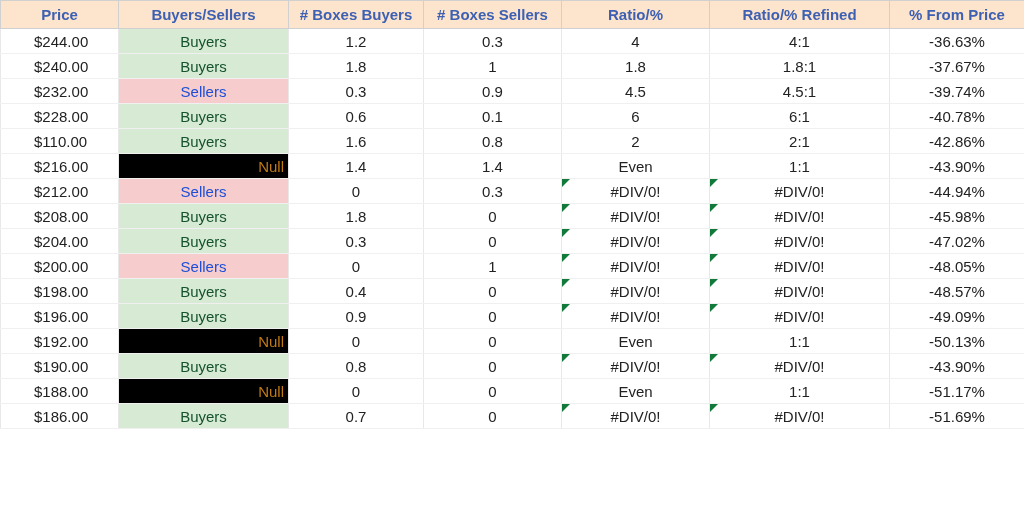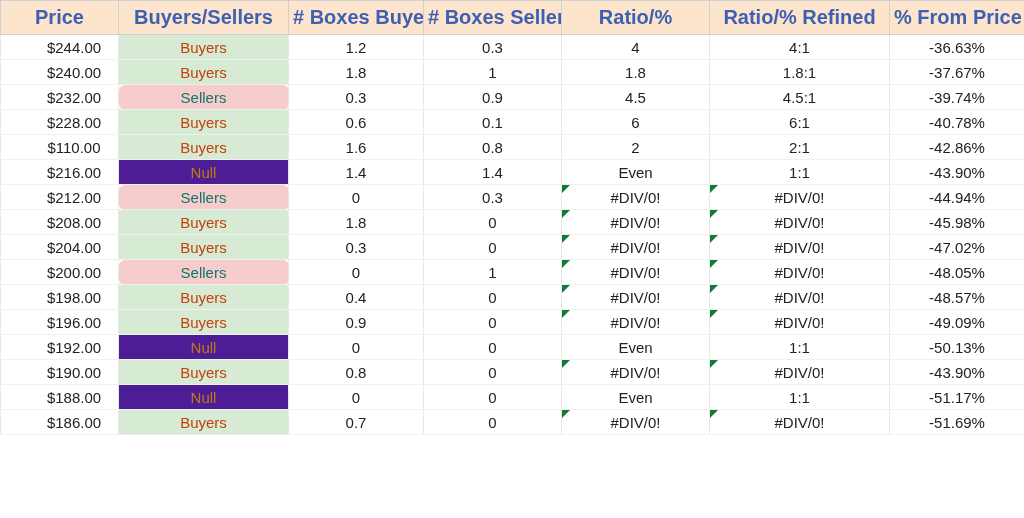--- a/index.html
+++ b/index.html
@@ -12,43 +12,43 @@
   }
   table {
     border-collapse: collapse;
     width: 1024px;
     table-layout: fixed;
   }
   th {
     background: #fde5cd;
     color: #3d60b3;
     font-weight: bold;
-    font-size: 20px;
+    font-size: 15px;
     padding: 5px 4px;
     border: 1px solid #d0d0d0;
     text-align: center;
     white-space: nowrap;
     overflow: hidden;
   }
   td {
     font-size: 15px;
     padding: 3.5px 4px;
     border-left: 1px solid #e8e8e8;
     border-right: 1px solid #e8e8e8;
     border-bottom: 1px solid #f0f0f0;
     text-align: center;
     color: #222;
     position: relative;
     white-space: nowrap;
     overflow: hidden;
   }
-  td.price { padding-left: 33px; text-align: center; }
-  td.buyers { background: #d7ead4; color: #c2410c; }
-  td.sellers { background: #f6cccc; color: #0f766e; border-radius: 6px; }
-  td.nullc  { background: #4c1d95; color: #c07a13; }
+  td.price { padding-left: 33px; text-align: left; }
+  td.buyers { background: #d7ead4; color: #14532d; }
+  td.sellers { background: #f6cccc; color: #1d4ed8; }
+  td.nullc  { background: #000000; color: #c07a13; text-align: right; }
   .err-mark::before {
     content: "";
     position: absolute;
     top: 0;
     left: 0;
     width: 0; height: 0;
     border-top: 8px solid #117a3a;
     border-right: 8px solid transparent;
   }
   col.c-price  { width: 118px; }

